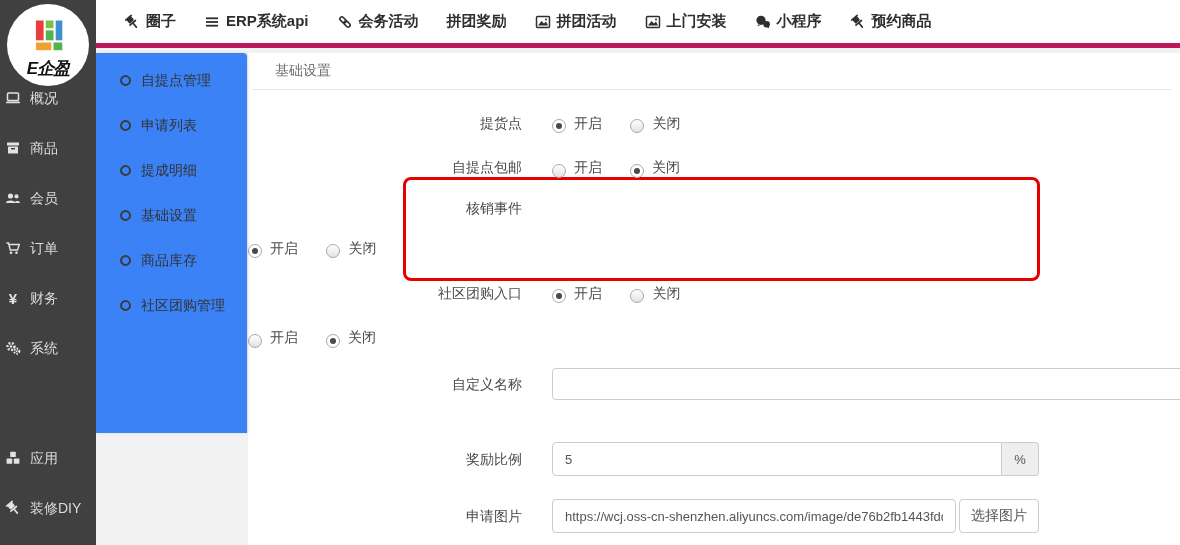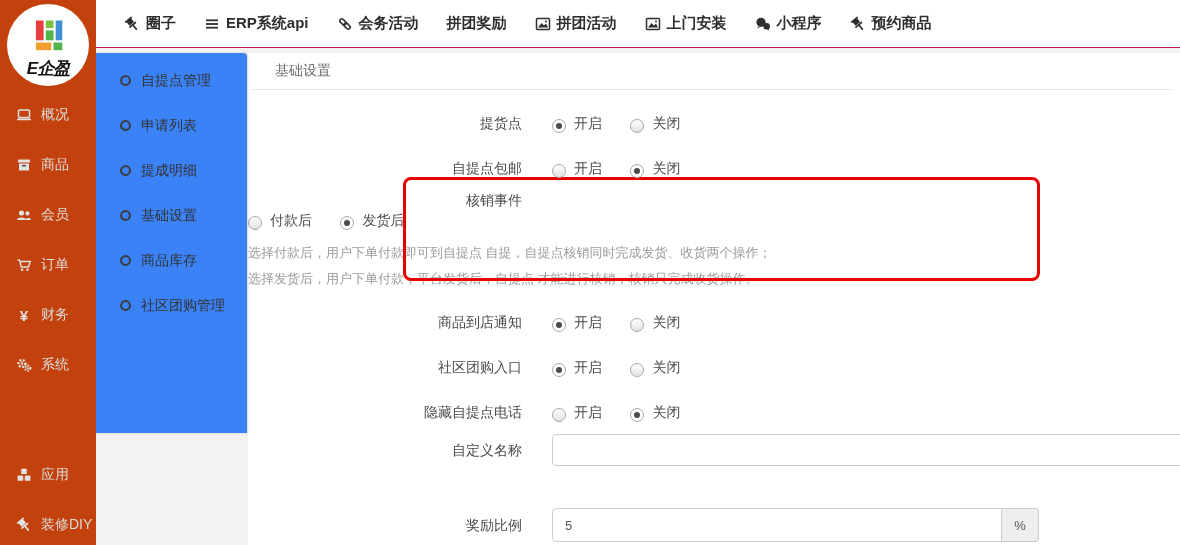--- a/index.html
+++ b/index.html
@@ -1,53 +1,53 @@
 <!DOCTYPE html>
 <html><head>
 <meta charset="utf-8">
 <style>
   * { margin:0; padding:0; box-sizing:border-box; }
   html,body { width:1180px; height:545px; overflow:hidden; }
   body { font-family:"Liberation Sans","DejaVu Sans",sans-serif; background:#f2f2f2; position:relative; color:#333; }
 
   
-  .dark-sidebar { position:absolute; left:0; top:0; width:96px; height:545px; background:#c2410c; z-index:5; }
+  .dark-sidebar { position:absolute; left:0; top:0; width:96px; height:545px; background:#404040; z-index:5; }
   .logo { width:82px; height:82px; border-radius:50%; background:#fff; margin:4px auto 0; position:relative; text-align:center; }
   .logo svg { margin-top:11px; }
   .logo-text { position:absolute; bottom:6px; left:0; right:0; font-size:17px; font-weight:bold; font-style:italic; color:#111;
     text-shadow:-1px -1px 0 #fff,1px -1px 0 #fff,-1px 1px 0 #fff,1px 1px 0 #fff; letter-spacing:-1px; }
   .side-menu { margin-top:4px; }
-  .side-item { height:50px; display:flex; align-items:center; padding-left:13px; color:#dcdcdc; font-size:14px; cursor:pointer; }
+  .side-item { height:50px; display:flex; padding-left:2px; color:#dcdcdc; font-size:14px; cursor:pointer; }
   .side-item .s-icon { width:22px; margin-right:6px; display:inline-flex; justify-content:center; color:#e2e2e2; }
   .yen-glyph { font-size:15px; font-weight:bold; }
   .menu-gap { height:60px; }
 
   
-  .topnav { position:absolute; left:96px; top:0; width:1084px; height:48px; background:#fff; border-bottom:1px solid #be185d;
+  .topnav { position:absolute; left:96px; top:0; width:1084px; height:48px; background:#fff; border-bottom:5px solid #be185d;
     display:flex; align-items:center; padding-left:14px; z-index:2; }
   .nav-item { display:inline-flex; align-items:center; padding:0 14px; font-size:15px; font-weight:bold; color:#2f2f2f; cursor:pointer; height:48px; }
   .nav-item .n-icon { display:inline-flex; margin-right:6px; color:#2f2f2f; }
 
   
   .submenu { position:absolute; left:96px; top:53px; width:151px; height:380px; background:#3b82f6; border-top-right-radius:4px;
     box-shadow:1px 0 3px rgba(0,0,0,.12); padding-top:5px; z-index:3; }
   .sub-item { height:45px; display:flex; align-items:center; padding-left:23px; font-size:14px; color:#333; cursor:pointer; }
   .sub-item .c-icon { display:inline-flex; margin-right:9px; color:#3a3a3a; }
 
   
   .panel { position:absolute; left:248px; top:53px; width:932px; height:492px; background:#fff; overflow:hidden; z-index:1; }
   .panel-title { margin:0 8px 0 4px; padding:9px 0 9px 23px; font-size:14px; color:#6e6e6e; border-bottom:1px solid #e9e9e9; }
   .form { position:relative; padding-top:23px; }
 
   .highlight-box { position:absolute; left:155px; top:87px; width:637px; height:104px; border:3px solid #e60000; border-radius:8px; pointer-events:none; }
 
   .frow { display:flex; margin-bottom:21px; min-height:20px; }
   .flabel { width:304px; text-align:right; padding-right:30px; font-size:14px; color:#4a4a4a; line-height:20px; flex:none; }
   .fctrl { flex:1; }
-  .mb16 { margin-bottom:8px; }
+  .mb16 { margin-bottom:16px;font-family:Liberation Serif, serif; }
   .mb20 { margin-bottom:20px;flex-direction:column; }
   .mb26 { margin-bottom:42px; }
   .mb23 { margin-bottom:23px;margin-top:28px; }
 
   .ropt { display:inline-flex; align-items:flex-end; margin-right:24px; font-size:14px; color:#4a4a4a; line-height:20px; cursor:pointer; }
   .radio { width:14px; height:14px; border-radius:50%; border:1px solid #a8a8a8; background:linear-gradient(#fff,#e2e2e2);
     margin-right:8px; position:relative; flex:none; }
   .radio.checked { background:#fff; }
   .radio.checked::after { content:""; position:absolute; left:3px; top:3px; width:6px; height:6px; border-radius:50%; background:#4a4a4a; }
 
@@ -330,40 +330,23 @@
           </label>
         <label class="ropt">
             <span class="radio checked"></span>
             <span>关闭</span>
           </label>
       </div>
     </div>
 
     <div class="frow mb20">
       <div class="flabel">核销事件</div>
-      <div class="fctrl">
-        <div>
-          <label class="ropt">
-              <span class="radio"></span>
-              <span>付款后</span>
-            </label>
-          <label class="ropt">
-              <span class="radio checked"></span>
-              <span>发货后</span>
-            </label>
-        </div>
-        <div class="help">
-          <div class="help-line">选择付款后，用户下单付款即可到自提点 自提，自提点核销同时完成发货、收货两个操作；</div>
-          <div class="help-line">选择发货后，用户下单付款，平台发货后，自提点 才能进行核销，核销只完成收货操作。</div>
-        </div>
-      </div>
     </div>
 
     <div class="frow">
-      <div class="flabel">商品到店通知</div>
       <div class="fctrl">
         <label class="ropt">
             <span class="radio checked"></span>
             <span>开启</span>
           </label>
         <label class="ropt">
             <span class="radio"></span>
             <span>关闭</span>
           </label>
       </div>
@@ -377,21 +360,20 @@
             <span>开启</span>
           </label>
         <label class="ropt">
             <span class="radio"></span>
             <span>关闭</span>
           </label>
       </div>
     </div>
 
     <div class="frow mb16">
-      <div class="flabel">隐藏自提点电话</div>
       <div class="fctrl">
         <label class="ropt">
             <span class="radio"></span>
             <span>开启</span>
           </label>
         <label class="ropt">
             <span class="radio checked"></span>
             <span>关闭</span>
           </label>
       </div>

